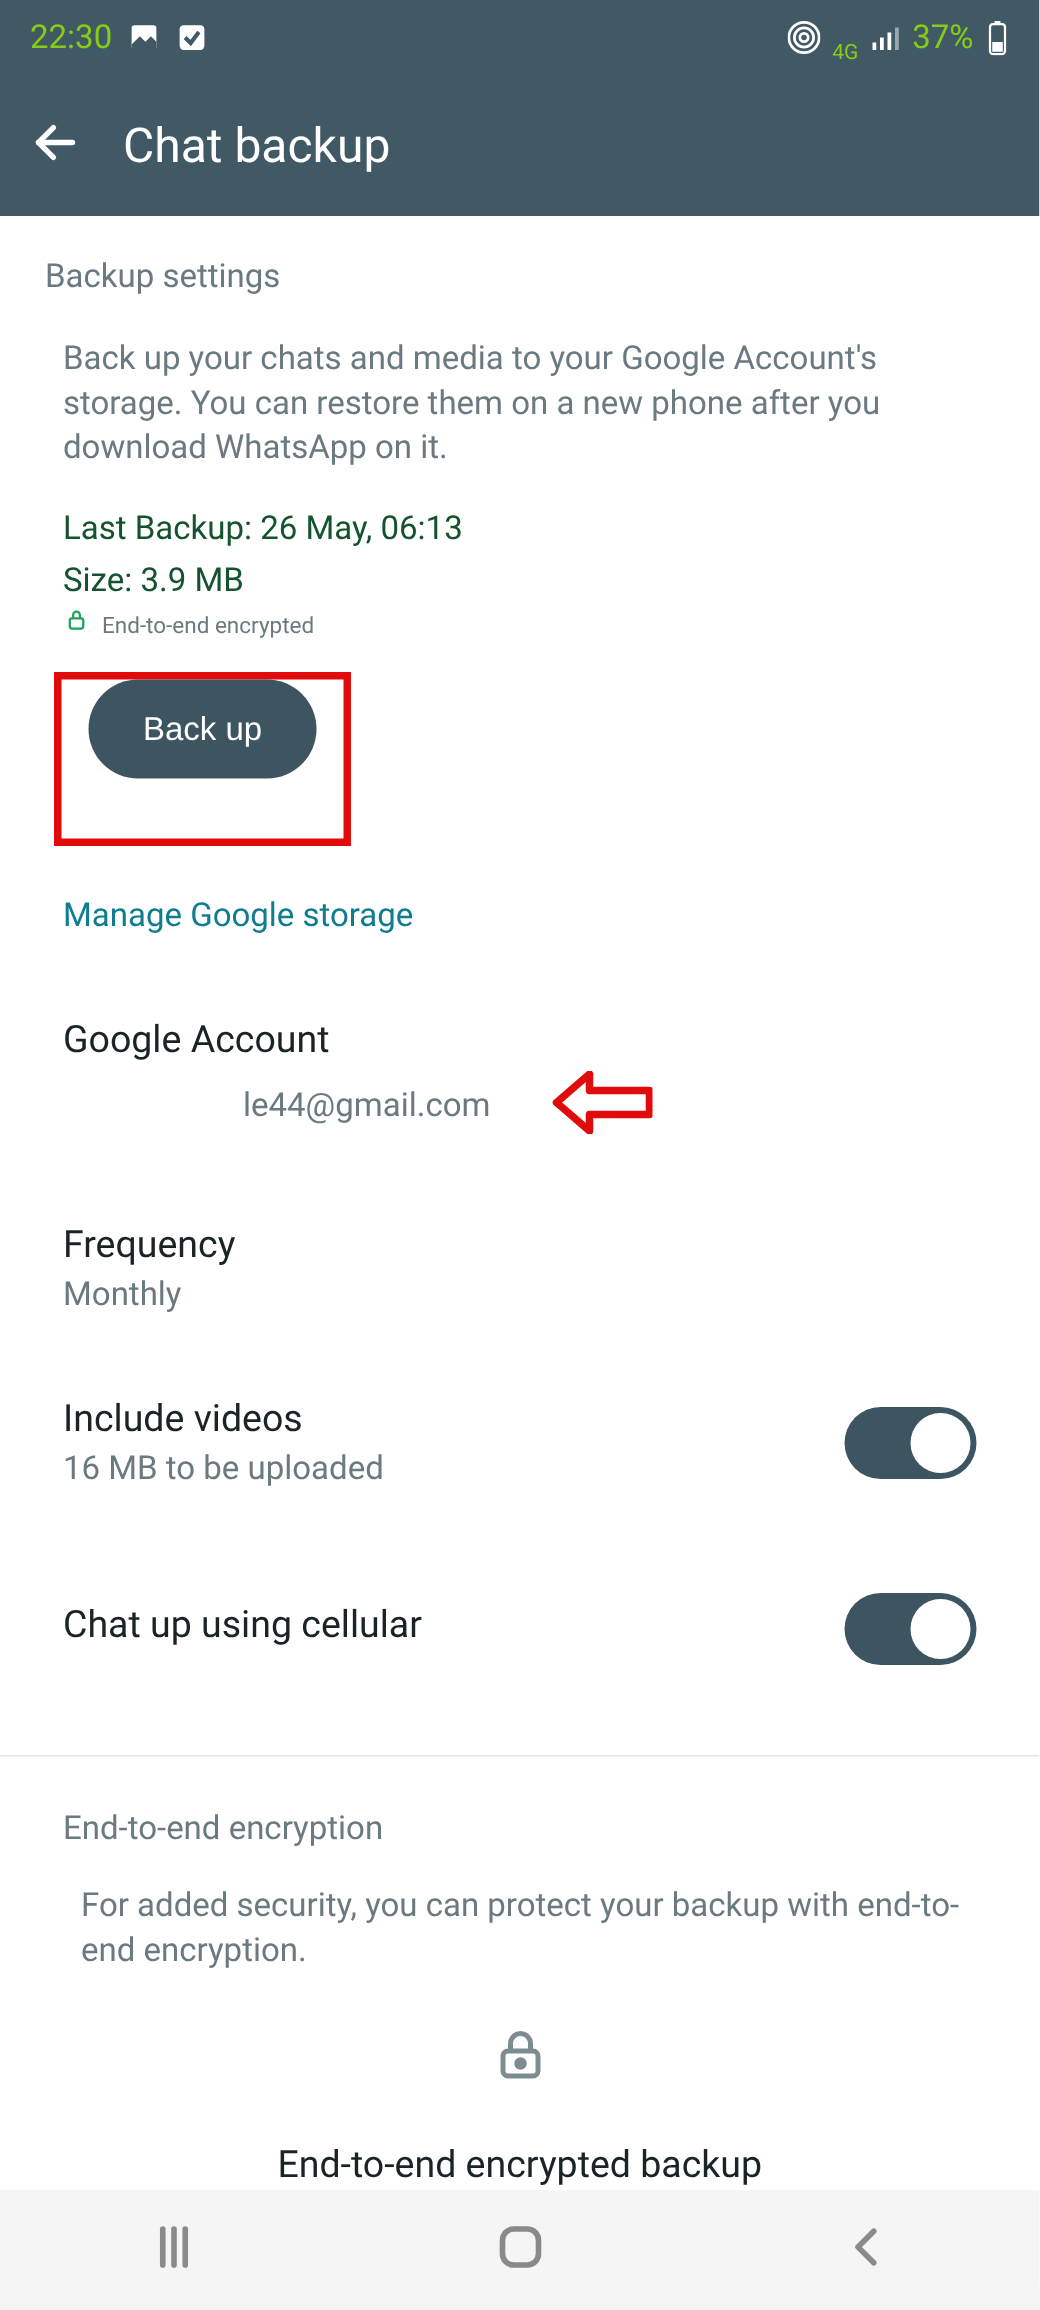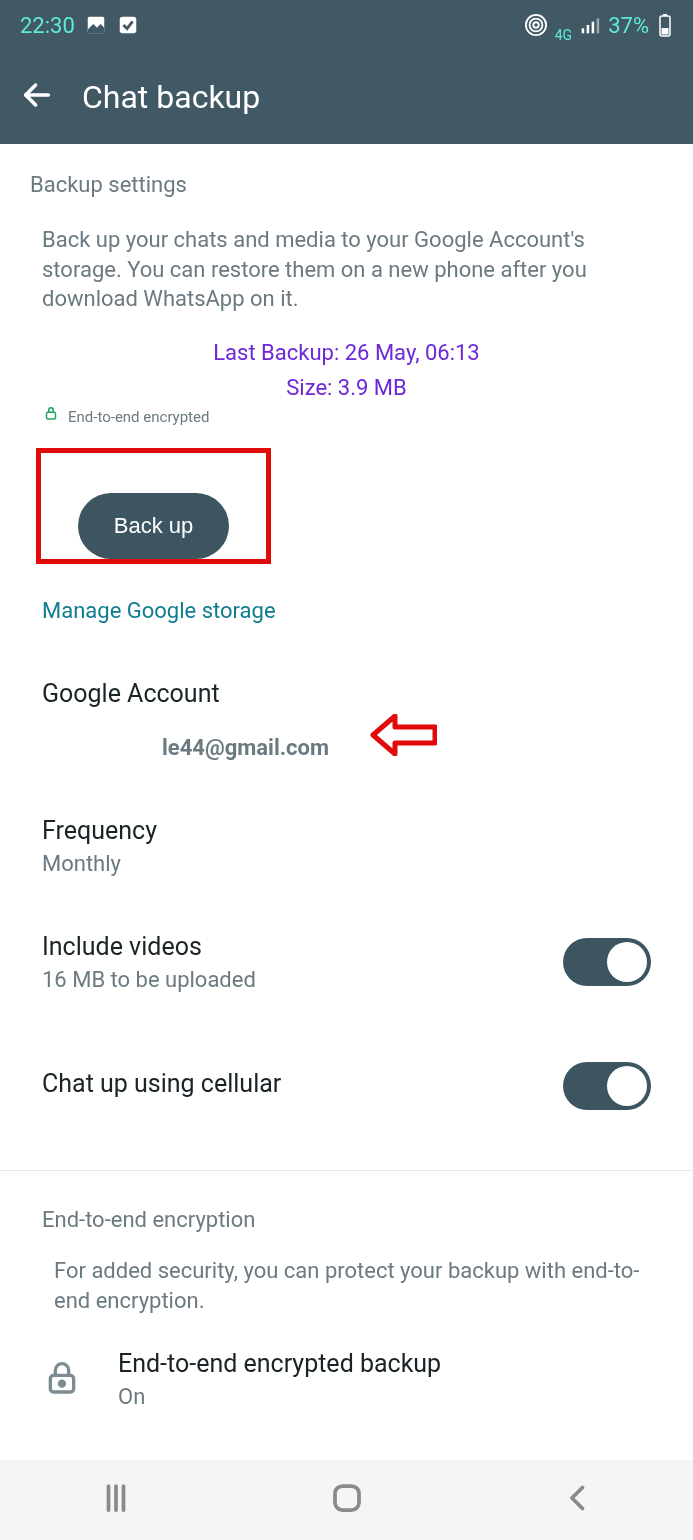--- a/index.html
+++ b/index.html
@@ -1,46 +1,46 @@
 <!DOCTYPE html>
 <html><head>
 <meta charset="utf-8">
 <style>
   * { box-sizing: border-box; margin: 0; padding: 0; }
   html, body { width: 693px; height: 1540px; font-family: -apple-system, BlinkMacSystemFont, "Segoe UI", Roboto, Arial, sans-serif; background: #fff; overflow: hidden; }
-  .status-bar { height: 50px; background: #415965; color: #5eead4; display: flex; align-items: center; justify-content: space-between; padding: 0 20px; font-size: 22px; }
+  .status-bar { height: 50px; background: #415965; color: #84cc16; display: flex; align-items: center; justify-content: space-between; padding: 0 20px; font-size: 22px; }
   .status-left { display: flex; align-items: center; gap: 10px; }
   .status-right { display: flex; align-items: center; gap: 8px; }
   .status-ico { display: inline-flex; align-items: center; justify-content: center; }
   .header { height: 94px; background: #415965; color: #fff; display: flex; align-items: center; padding: 0 20px; gap: 28px; }
   .header-title { font-size: 32px; font-weight: 400; }
   .back-arrow svg { width: 34px; height: 34px; }
   .content { padding: 28px 30px 0 30px; }
   .section-heading { color: #6b7a80; font-size: 22px; margin-bottom: 28px; }
   .desc { color: #6b7a80; font-size: 22px; line-height: 1.35; margin: 0 12px 26px 12px; }
-  .info-line { font-size: 22px; color: #6d28d9; margin: 0 12px 10px 12px; text-align: center; }
+  .info-line { font-size: 22px; color: #14532d; margin: 0 12px 10px 12px; }
   .info-line.size { margin-bottom: 4px; }
   .enc-line { display: flex; align-items: flex-end; gap: 8px; margin: 0 12px 22px 12px; color: #6b7a80; font-size: 15px; }
   .lock-mini svg { width: 18px; height: 18px; }
-  .highlight-box { border: 5px solid #e10b0b; width: 235px; height: 116px; display: flex; align-items: flex-end; justify-content: center; margin: 0 0 34px 6px; }
+  .highlight-box { border: 5px solid #e10b0b; width: 198px; height: 116px; display: flex; align-items: flex-start; justify-content: center; margin: 0 0 34px 6px; }
   .pill-btn { background: #3c5561; color: #fff; border: none; border-radius: 40px; font-size: 22px; padding: 20px 36px; cursor: pointer; }
   .link-text { color: #0f7d8f; font-size: 22px; margin: 10px 12px 0 12px; cursor: pointer; }
   .setting-block { margin-top: 56px; padding: 0 12px; }
   .setting-title { font-size: 25px; color: #1a2326; margin-bottom: 6px; }
   .setting-sub { font-size: 22px; color: #6b7a80; }
-  .email-row { display: flex; align-items: flex-end; gap: 40px; font-weight: bold; }
+  .email-row { display: flex; align-items: center; gap: 40px; }
   .red-arrow svg { width: 68px; height: 42px; }
   .row-with-toggle { display: flex; align-items: center; justify-content: space-between; margin-top: 56px; padding: 0 12px; }
   .toggle { width: 88px; height: 48px; background: #3c5561; border-radius: 30px; position: relative; cursor: pointer; }
   .toggle .knob { position: absolute; right: 4px; top: 4px; width: 40px; height: 40px; background: #fff; border-radius: 50%; }
   .divider { height: 1px; background: #e6e6e6; margin: 60px -30px 0 -30px; }
   .enc-section { padding: 36px 12px 0 12px; }
   .enc-heading { color: #6b7a80; font-size: 22px; margin-bottom: 24px; }
   .enc-desc { color: #6b7a80; font-size: 22px; line-height: 1.35; margin-bottom: 34px; margin-left: 12px; }
-  .enc-row { display: flex; align-items: center; gap: 36px; }
+  .enc-row { display: flex; align-items: center; gap: 36px; flex-direction: column; }
   .big-lock svg { width: 40px; height: 40px; }
   .nav-bar { position: absolute; left: 0; bottom: 0; width: 693px; height: 80px; background: #f5f5f5; display: flex; align-items: center; justify-content: space-around; }
   .nav-bar svg { stroke: #8a8a8a; }
 </style>
 </head>
 <body>
 
 <div class="status-bar">
   <div class="status-left">
     <span>22:30</span>

